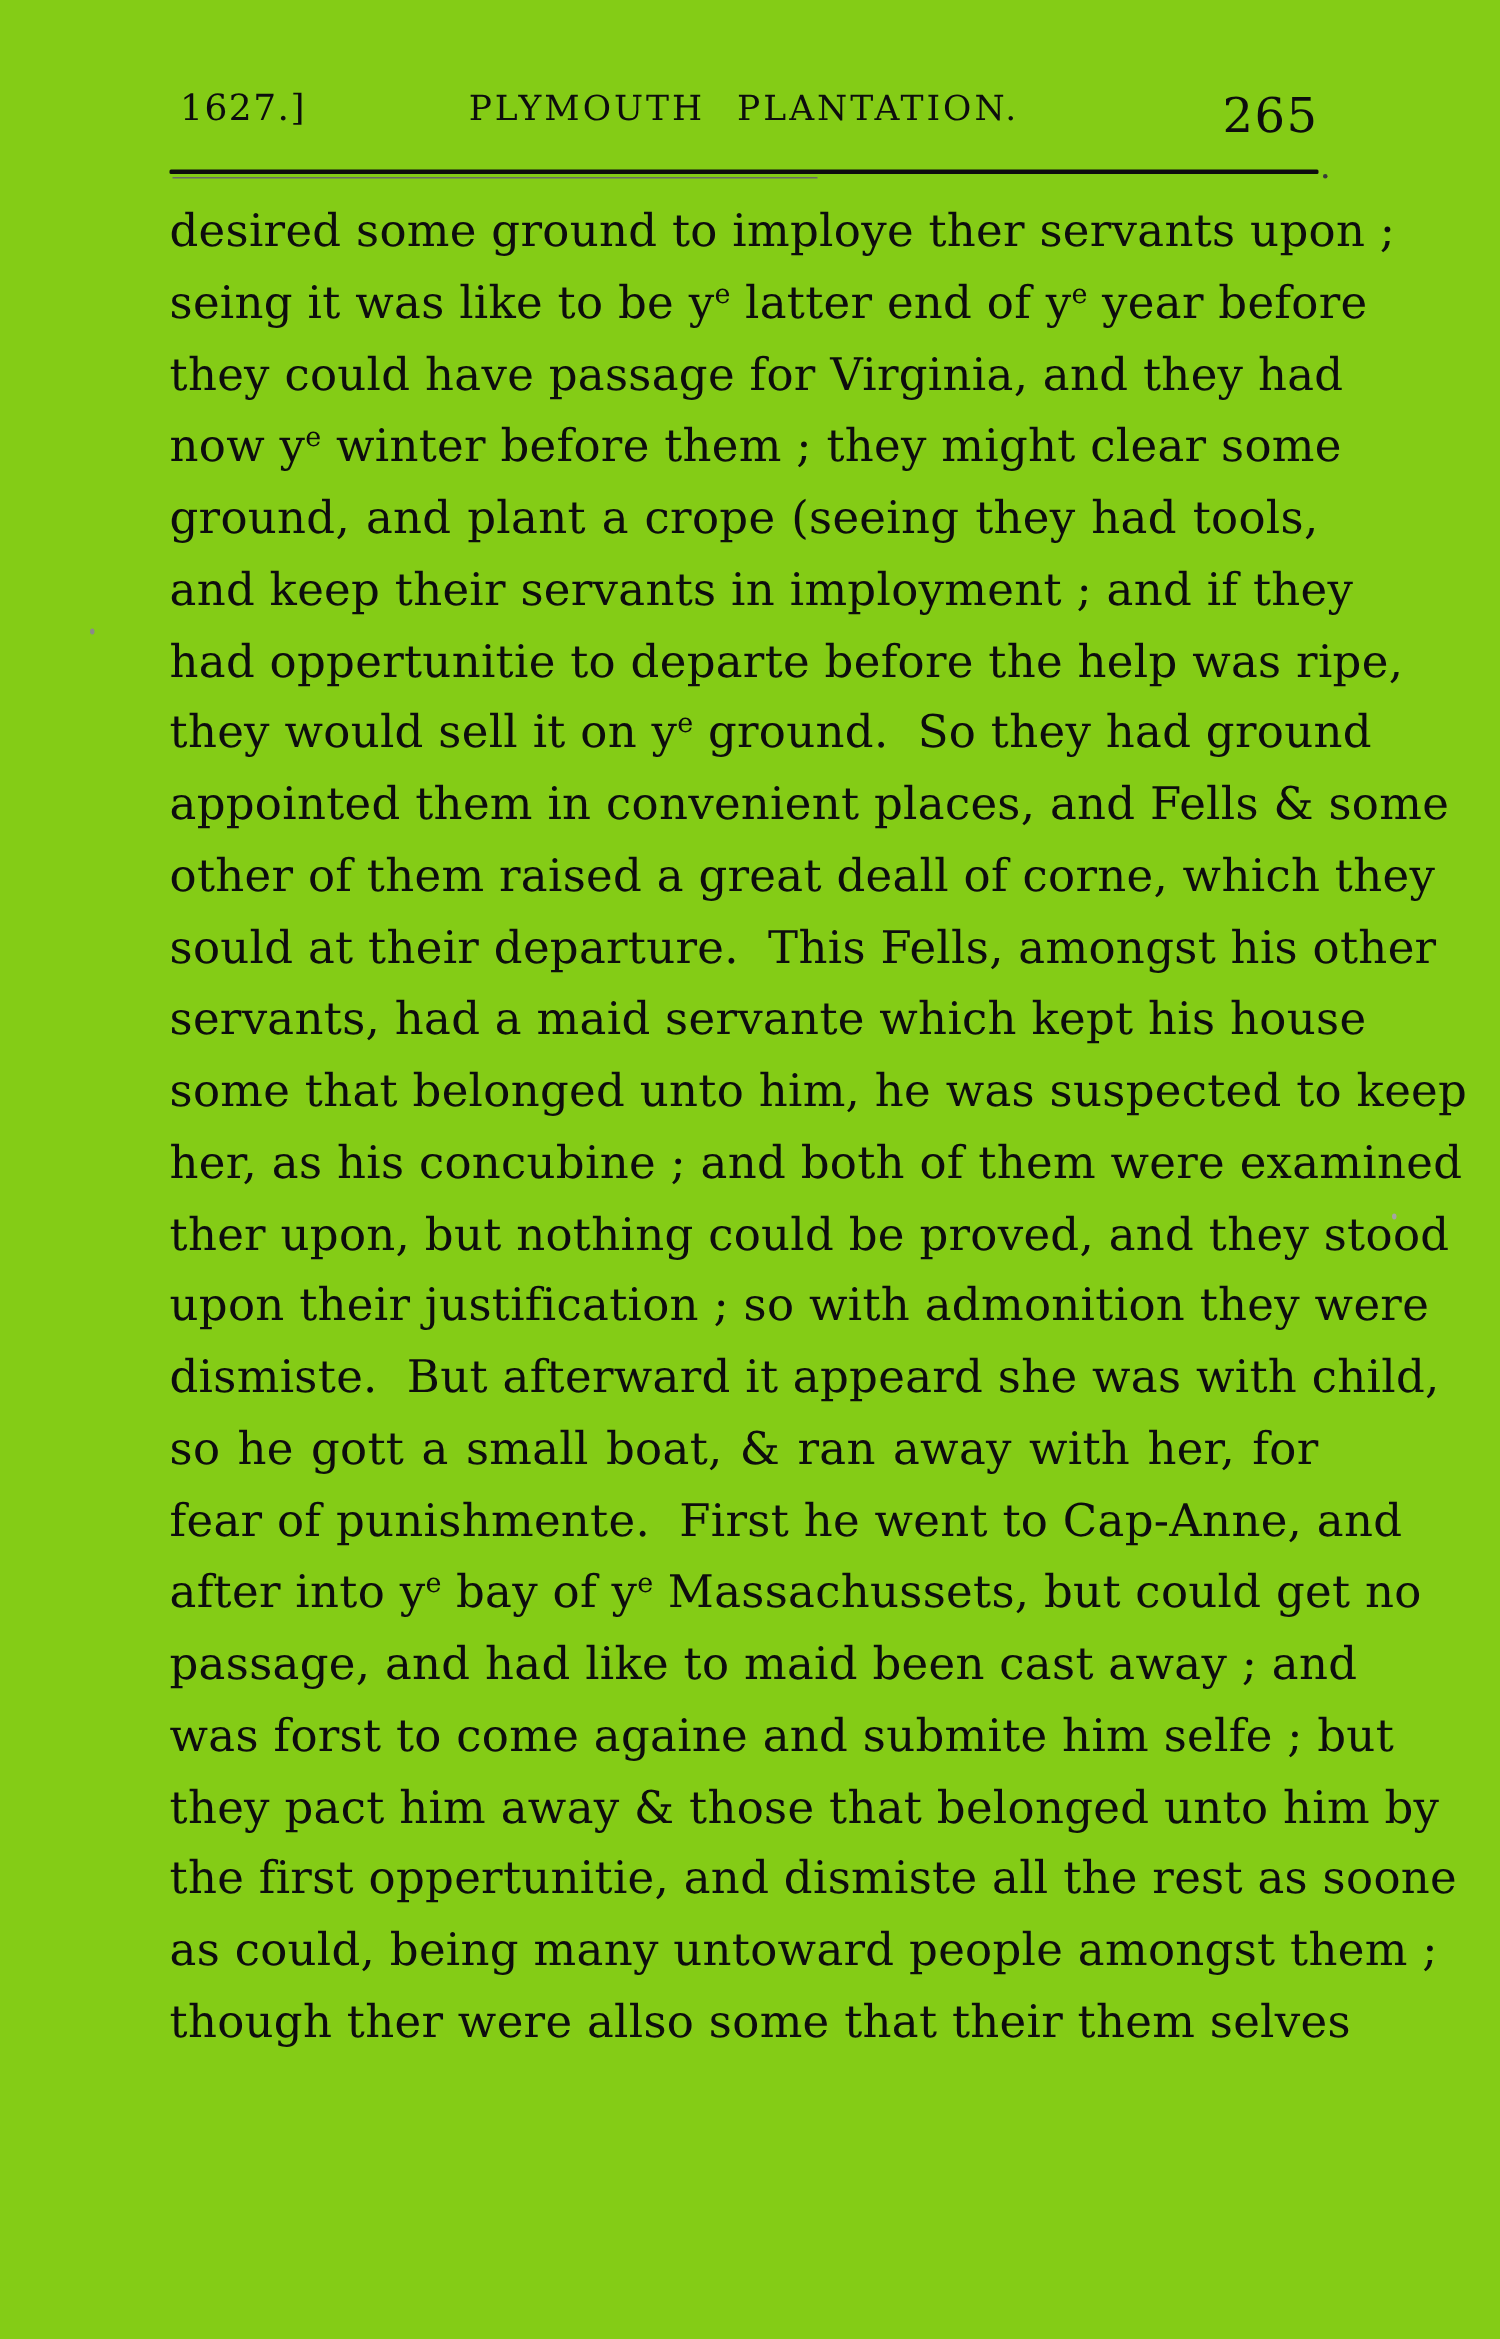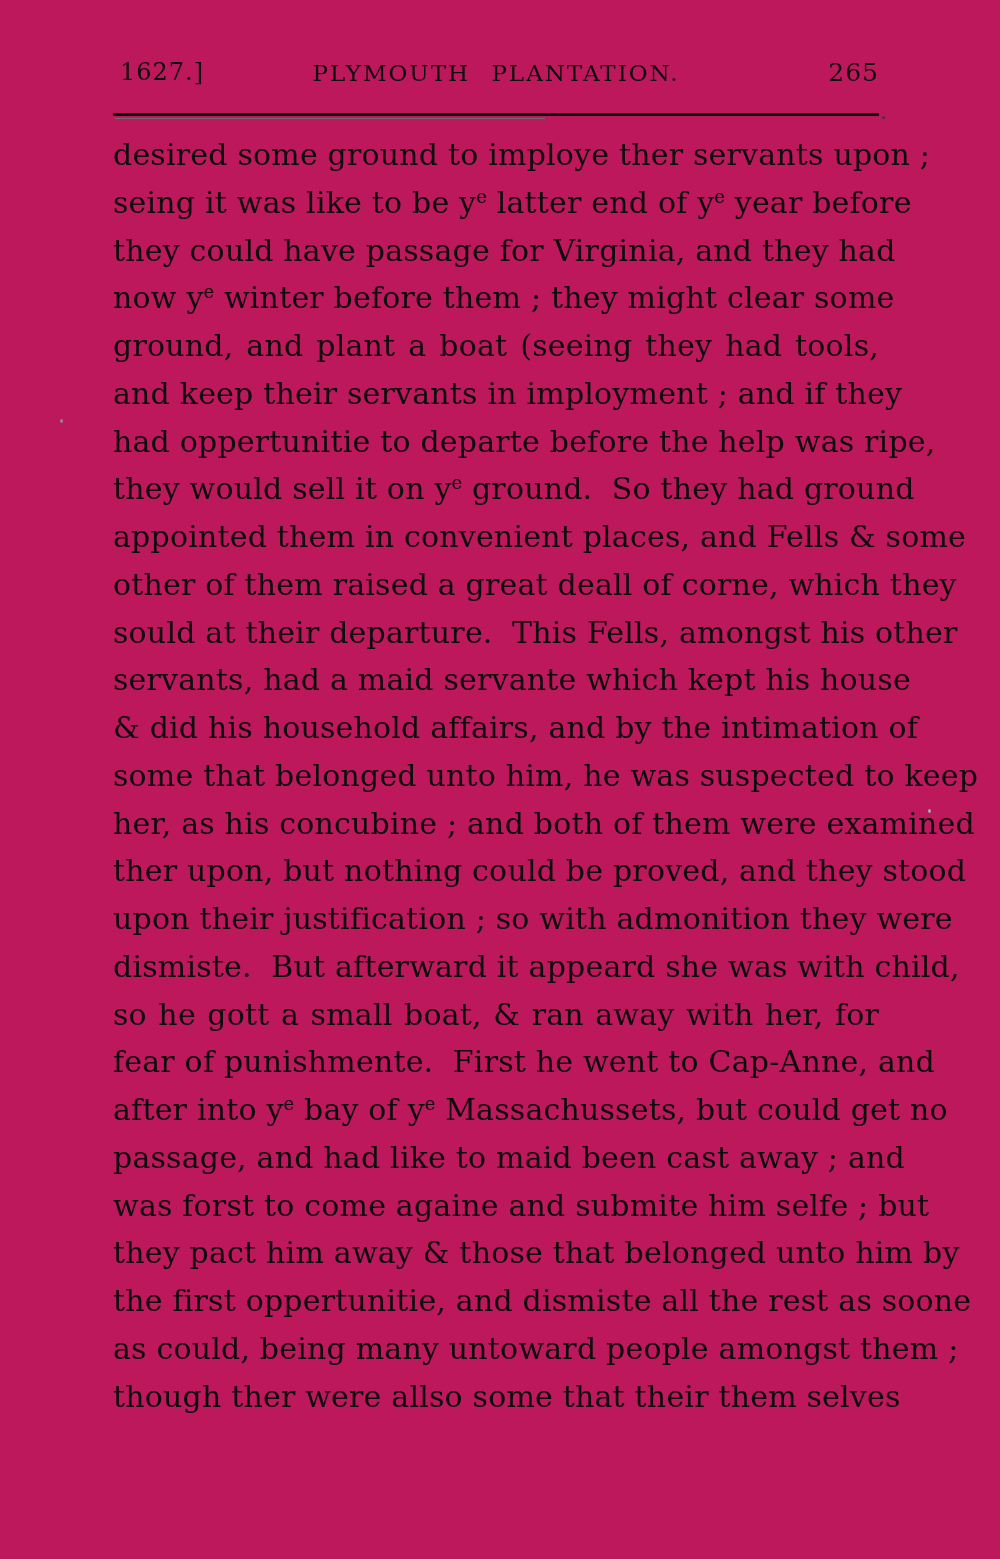--- a/index.html
+++ b/index.html
@@ -4,21 +4,21 @@
 <style>
   html, body {
     margin: 0;
     padding: 0;
     background: #ffffff;
   }
   .page {
     position: relative;
     width: 1000px;
     height: 1559px;
-    background: #be185d;
+    background: #84cc16;
     overflow: hidden;
     font-family: "DejaVu Serif", "Liberation Serif", serif;
     color: #0d0d0d;
     text-decoration: underline;
   }
   .pagehead {
     position: absolute;
     top: 58px;
     left: 113px;
     width: 766px;
@@ -37,21 +37,21 @@
     text-align: center;
     letter-spacing: 2px;
     word-spacing: 12px;
     font-size: 23px;
     padding-top: 2px;
   }
   .pagehead .pageno {
     position: absolute;
     right: 0;
     top: 0;
-    font-size: 25px;
+    font-size: 32px;
     letter-spacing: 1px;
   }
   .rule {
     position: absolute;
     top: 113px;
     left: 113px;
     width: 766px;
     height: 3px;
     background: #0d0d0d;
     border-radius: 1px;
@@ -114,29 +114,28 @@
 
   <div class="rule"></div>
   <div class="rule-sub"></div>
   <div class="rule-dot"></div>
 
   <main class="bodytext">
       <div class="line">desired some ground to imploye ther servants upon ;</div>
       <div class="line">seing it was like to be y<sup>e</sup> latter end of y<sup>e</sup> year before</div>
       <div class="line">they could have passage for Virginia, and they had</div>
       <div class="line">now y<sup>e</sup> winter before them ; they might clear some</div>
-      <div class="line">ground, and plant a boat (seeing they had tools,</div>
+      <div class="line">ground, and plant a crope (seeing they had tools,</div>
       <div class="line">and keep their servants in imployment ; and if they</div>
       <div class="line">had oppertunitie to departe before the help was ripe,</div>
       <div class="line">they would sell it on y<sup>e</sup> ground.&nbsp; So they had ground</div>
       <div class="line">appointed them in convenient places, and Fells &amp; some</div>
       <div class="line">other of them raised a great deall of corne, which they</div>
       <div class="line">sould at their departure.&nbsp; This Fells, amongst his other</div>
       <div class="line">servants, had a maid servante which kept his house</div>
-      <div class="line">&amp; did his household affairs, and by the intimation of</div>
       <div class="line">some that belonged unto him, he was suspected to keep</div>
       <div class="line">her, as his concubine ; and both of them were examined</div>
       <div class="line">ther upon, but nothing could be proved, and they stood</div>
       <div class="line">upon their justification ; so with admonition they were</div>
       <div class="line">dismiste.&nbsp; But afterward it appeard she was with child,</div>
       <div class="line">so he gott a small boat, &amp; ran away with her, for</div>
       <div class="line">fear of punishmente.&nbsp; First he went to Cap-Anne, and</div>
       <div class="line">after into y<sup>e</sup> bay of y<sup>e</sup> Massachussets, but could get no</div>
       <div class="line">passage, and had like to maid been cast away ; and</div>
       <div class="line">was forst to come againe and submite him selfe ; but</div>

